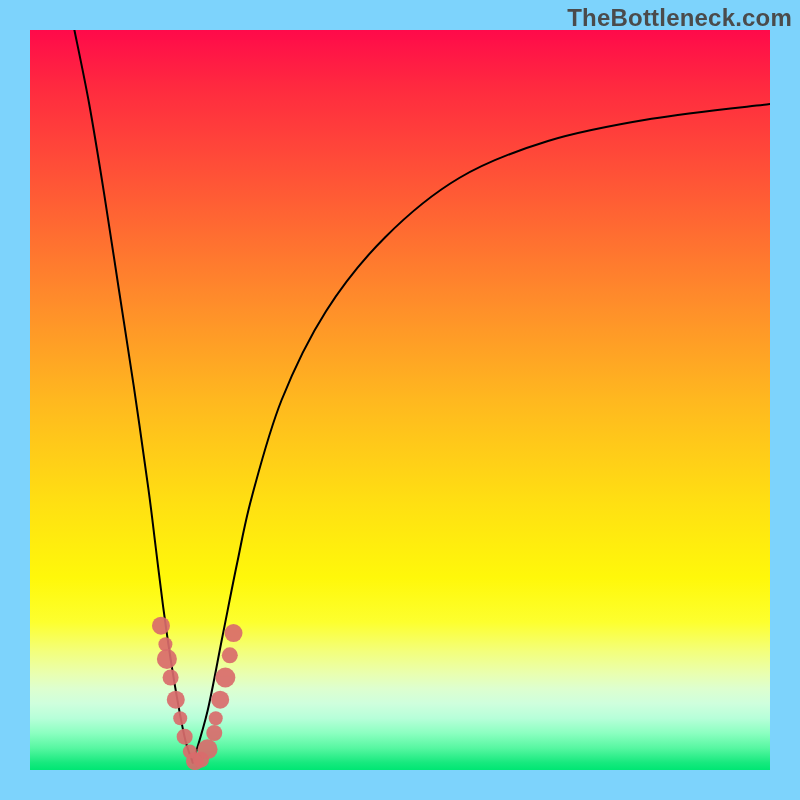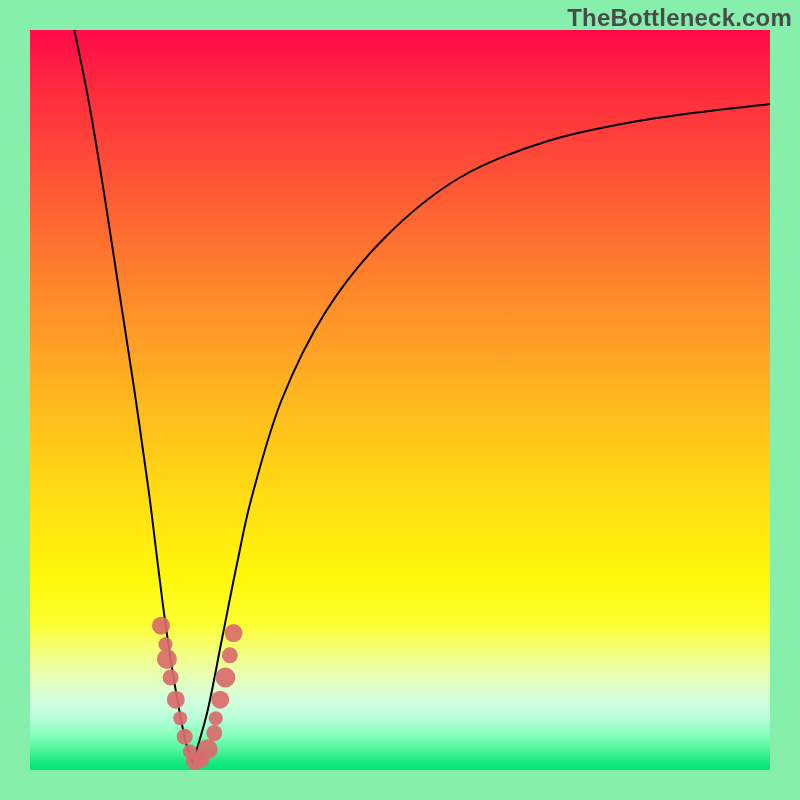--- a/index.html
+++ b/index.html
@@ -8,21 +8,21 @@
     width: 800px;
     height: 800px;
     overflow: hidden;
     background: #000;
     font-family: Arial, Helvetica, sans-serif;
   }
   .frame {
     position: relative;
     width: 800px;
     height: 800px;
-    background: #86efac;
+    background: #7dd3fc;
   }
   .plot {
     position: absolute;
     left: 30px;
     top: 30px;
     width: 740px;
     height: 740px;
     overflow: hidden;
   }
   .gradient {

